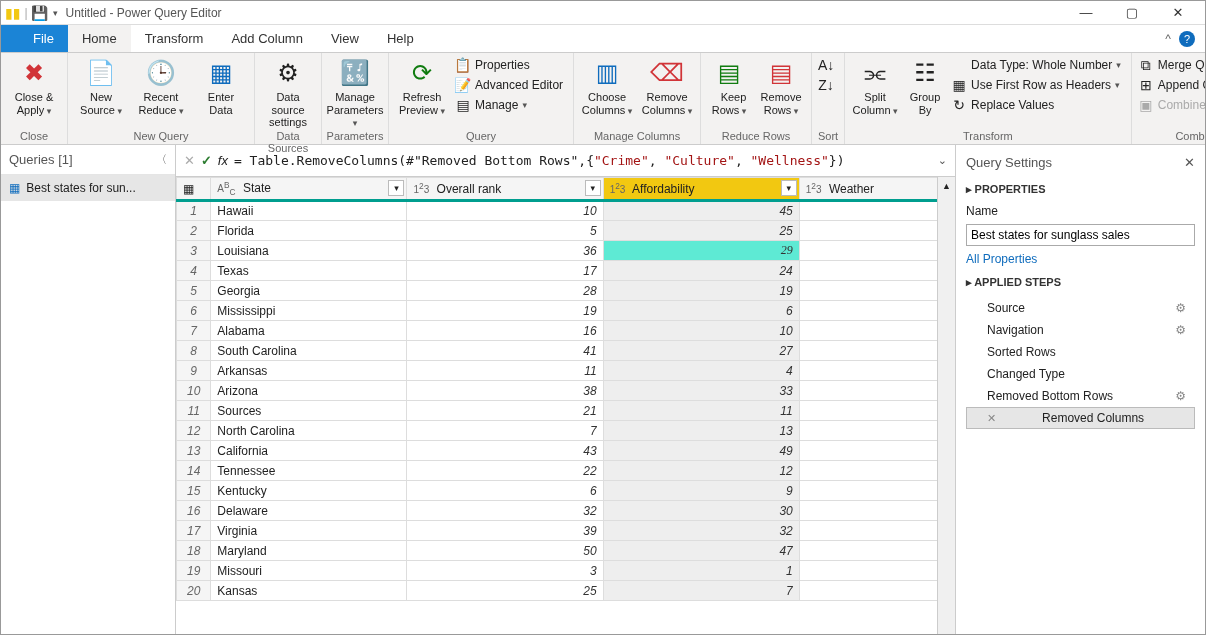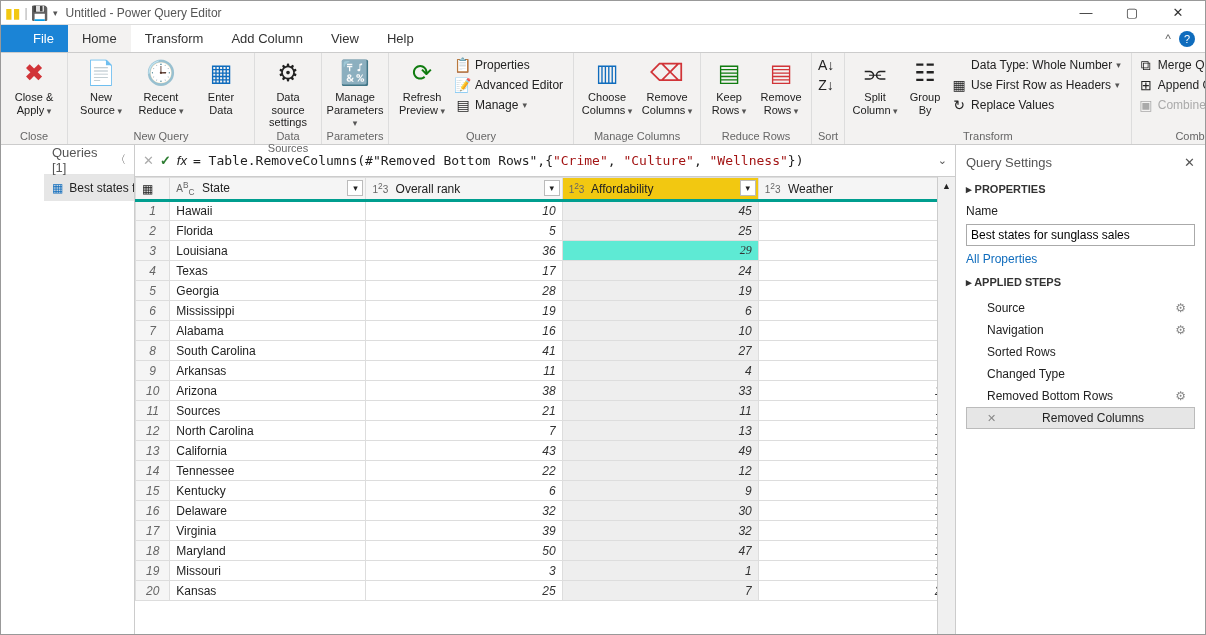--- a/index.html
+++ b/index.html
@@ -96,23 +96,23 @@
   }
   .small-btn .icon16 { width:16px; height:16px; display:flex;align-items:center;justify-content:center; font-size:14px;}
   .stack { display:flex; flex-direction:column; justify-content:flex-start;}
 
   
   .main {
     display:flex;
     height: calc(635px - 24px - 28px - 92px - 2px);
   }
   .queries-pane {
-    width:134px;
+    width:175px;
     border-right:1px solid #ccc;
-    display:flex; flex-direction:column;padding-left:43px;
+    display:flex; flex-direction:column;
   }
   .pane-header {
     height:30px;
     display:flex; align-items:center; justify-content:space-between;
     padding:0 8px;
     font-size:13px;
     color:#555;
     border-bottom:1px solid #e5e5e5;
   }
   .query-item {
@@ -338,21 +338,21 @@
 Columns</span>
         </div>
     </div>
     <div class="group-label">Manage Columns</div>
   </div>
 
   <div class="group">
     <div class="group-body">
       <div class="big-btn" style="width:48px;">
           <div class="icon32" style="color:#107c10;">▤</div>
-          <span class="caret" style="white-space:pre-line;">Keep
+          <span class="caret" style="white-space:pre-line;text-align:right;">Keep
 Rows</span>
         </div>
       <div class="big-btn" style="width:52px;">
           <div class="icon32" style="color:#d13438;">▤</div>
           <span class="caret" style="white-space:pre-line;">Remove
 Rows</span>
         </div>
     </div>
     <div class="group-label">Reduce Rows</div>
   </div>

